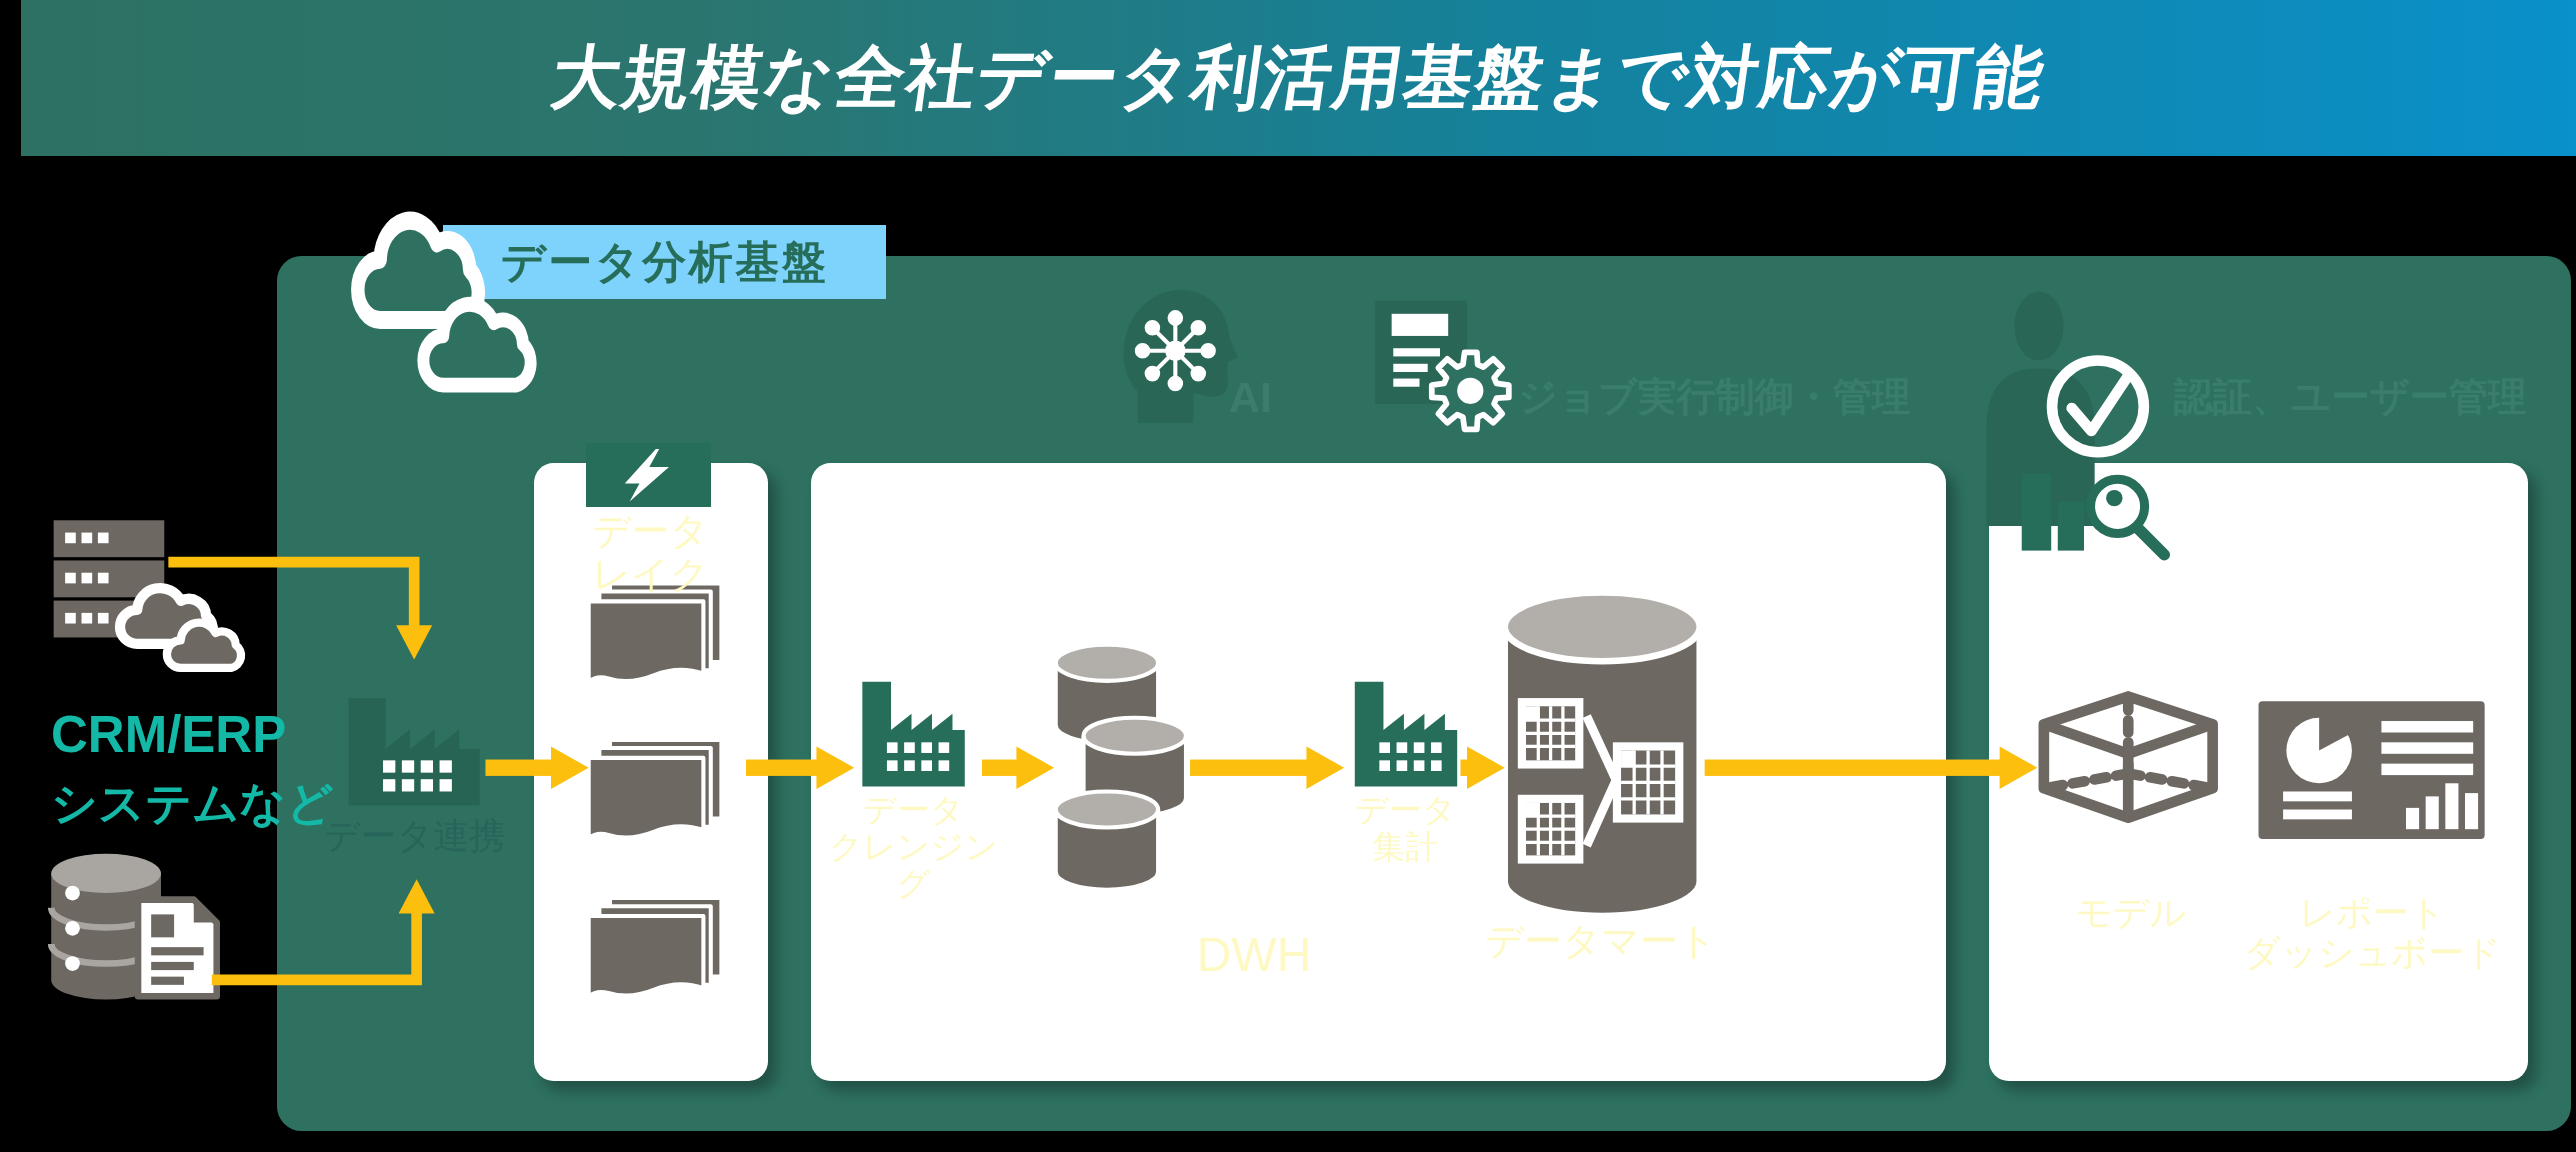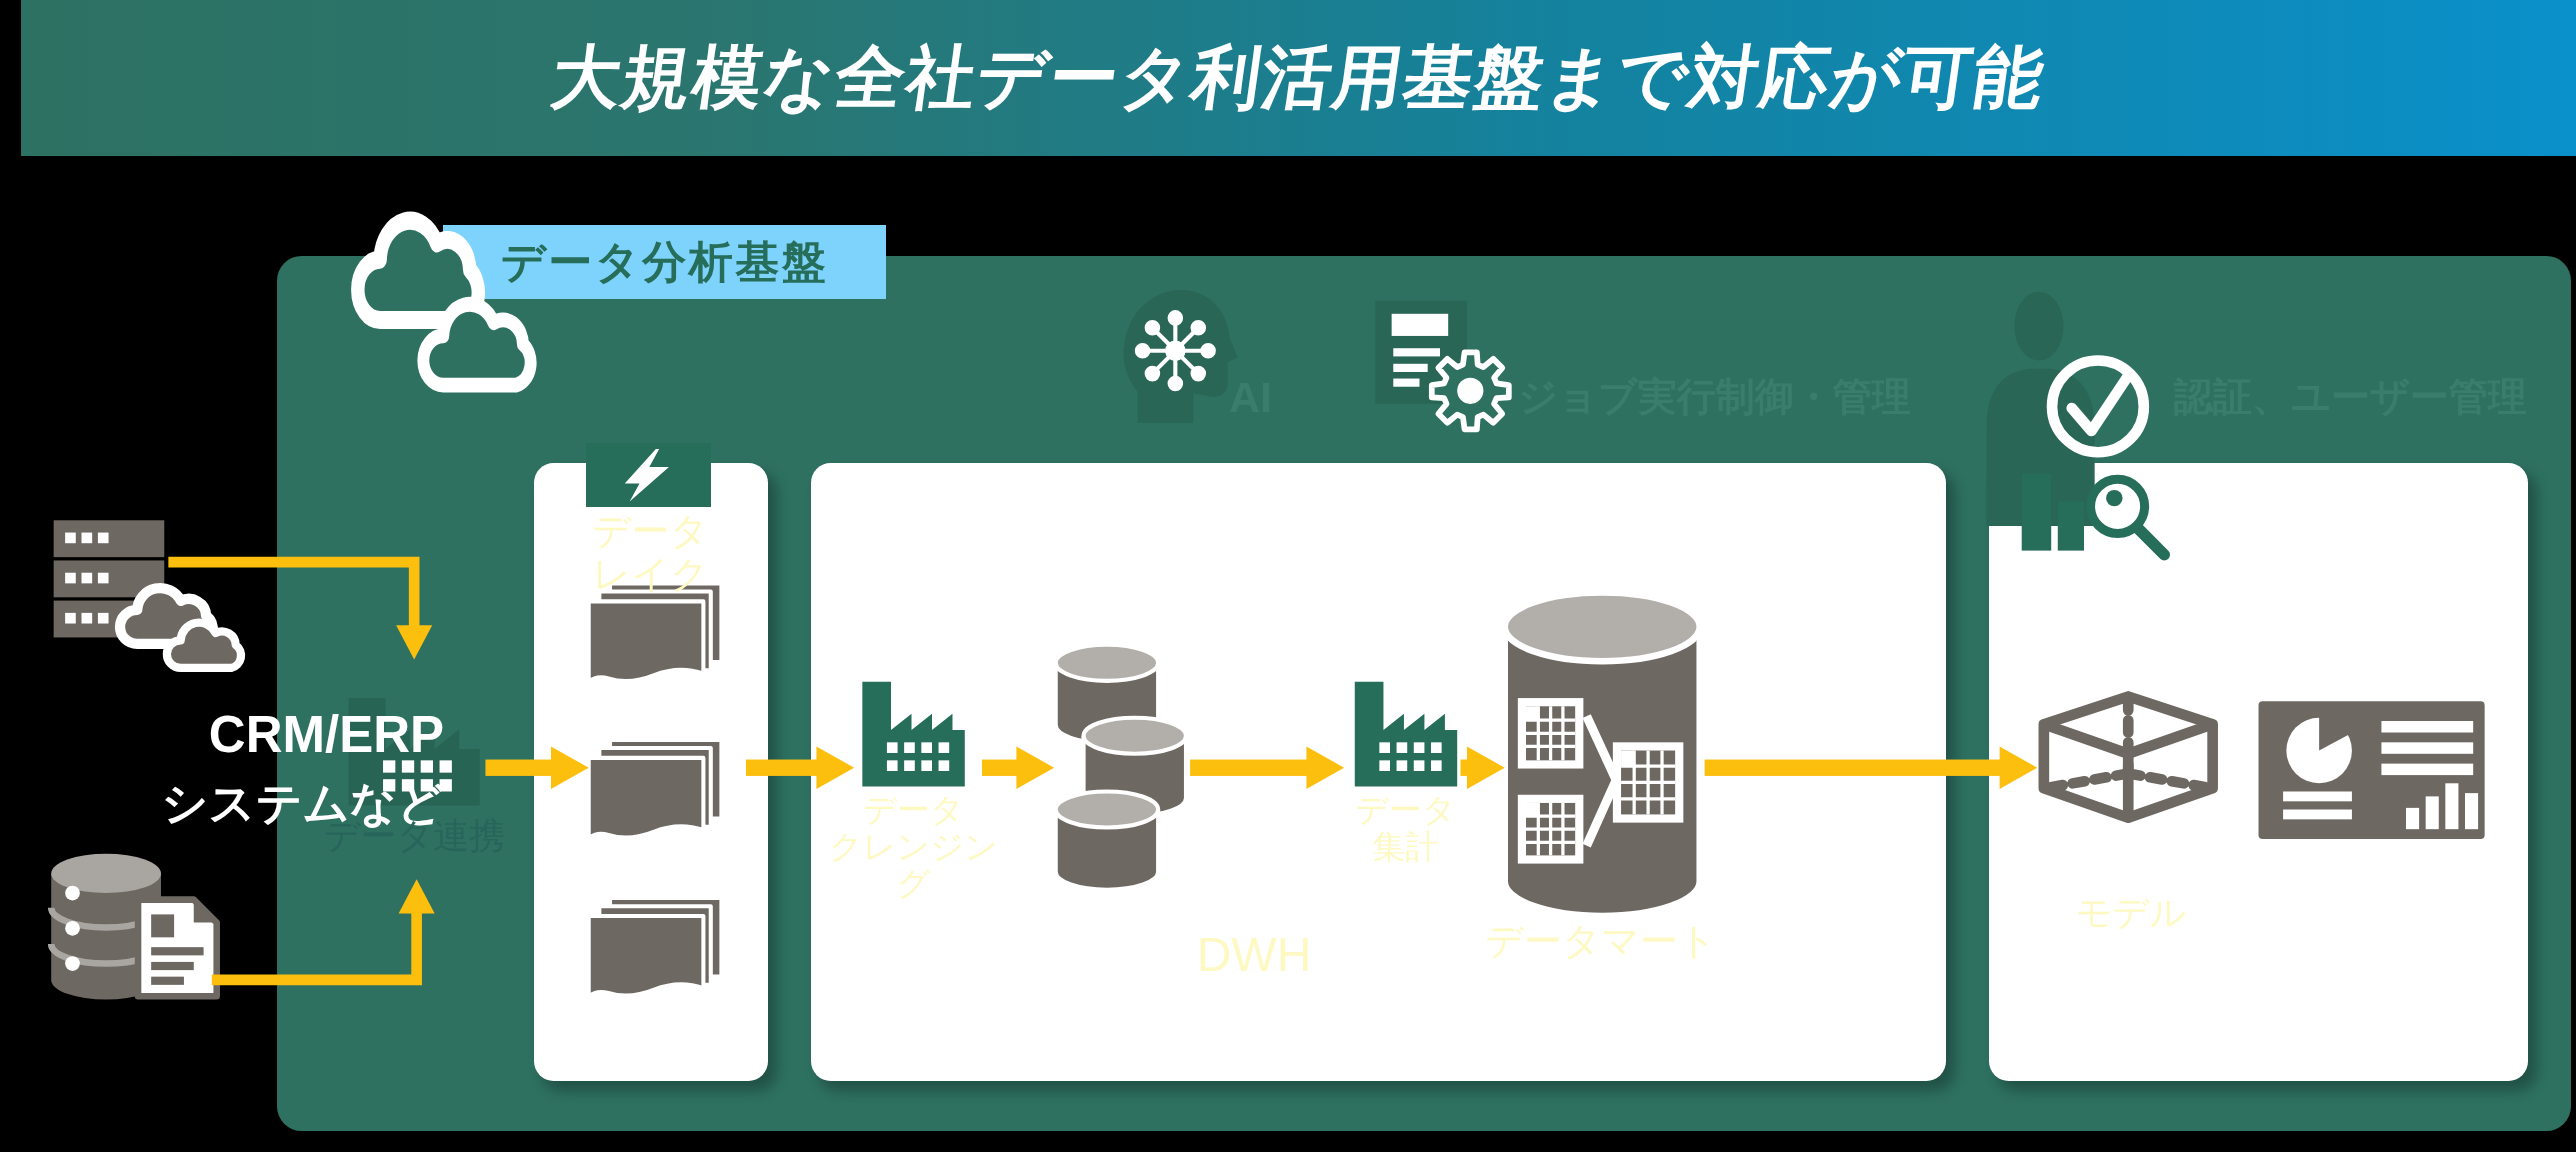--- a/index.html
+++ b/index.html
@@ -322,21 +322,21 @@
         <polygon points="1790,911 1790,963 1836,937"></polygon>
       <rect x="2080" y="927" width="364" height="20"></rect>
         <polygon points="2440,911 2440,963 2486,937"></polygon>
     </g>
   </svg>
 
   <div class="lbl ghostt" style="left:1229px;top:373px;width:98px;font-size:43px;font-weight:700;text-align:left;">AI</div>
   <div class="lbl ghostt" style="left:1518px;top:375px;width:492px;font-size:39px;font-weight:600;text-align:left;">ジョブ実行制御・管理</div>
   <div class="lbl ghostt" style="left:2174px;top:375px;width:492px;font-size:39px;font-weight:600;text-align:left;">認証、ユーザー管理</div>
 
-  <div class="lbl" style="left:51px;top:706px;width:393px;text-align:right;color:#ffffff;">
+  <div class="lbl" style="left:51px;top:706px;width:393px;text-align:left;color:#14b8a6;">
     <div style="font-size:51px;font-weight:800;">CRM/ERP</div>
     <div style="font-size:46px;font-weight:700;margin-top:15px;">システムなど</div>
   </div>
 
   <div class="lbl ghostd" style="left:316px;top:816px;width:197px;font-size:36px;">データ連携</div>
 
   <div class="lbl deep" style="left:542px;top:510px;width:217px;font-size:38px;">
     <div>データ</div>
     <div>レイク</div>
   </div>
@@ -352,15 +352,19 @@
     <div>データ</div>
     <div>集計</div>
   </div>
 
   <div class="lbl deep" style="left:1478px;top:920px;width:246px;font-size:38px;">データマート</div>
 
   <div class="lbl deep" style="left:2008px;top:893px;width:246px;font-size:36px;">
     <div>モデル</div>
   </div>
 
+  <div class="lbl deep" style="left:2233px;top:893px;width:279px;font-size:36px;">
+    <div>レポート</div>
+    <div>ダッシュボード</div>
+  </div>
 
 </div>
 
 
 </body></html>

